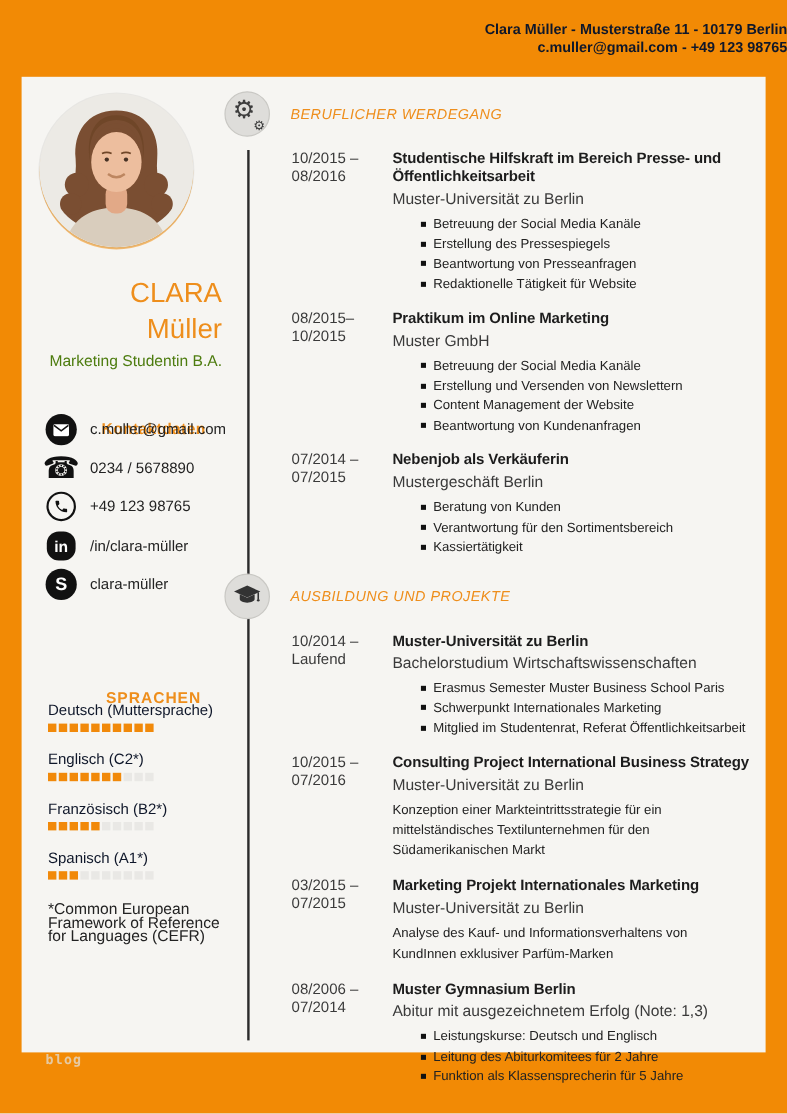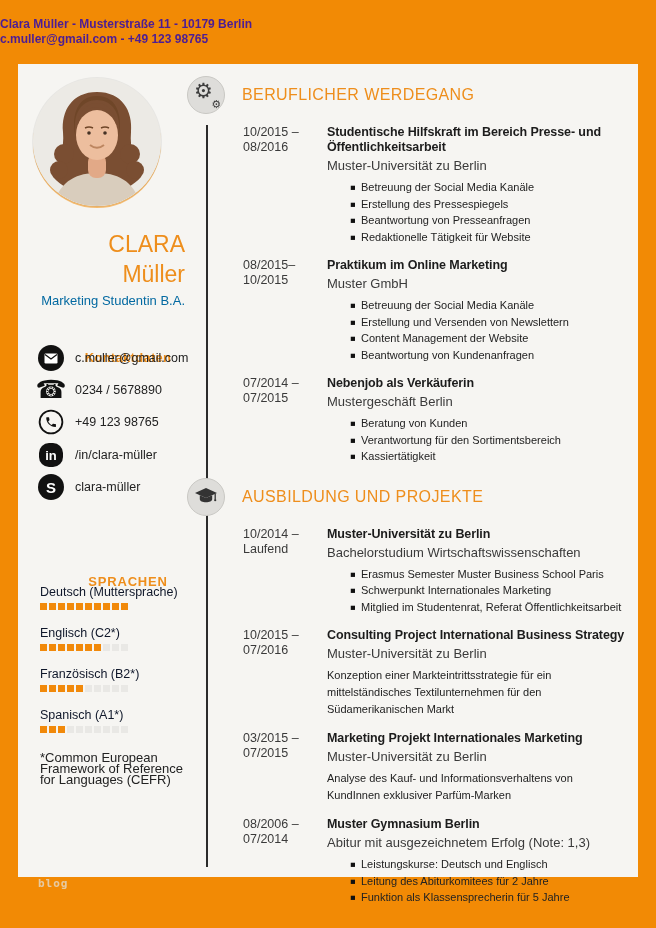--- a/index.html
+++ b/index.html
@@ -8,40 +8,40 @@
     --bg:#F6F5F2; --dark:#1C1C1C; --body:#3A3A3A;
   }
   .page {
     position:relative; width:656px; height:928px; margin:0 auto;
     background:var(--frame); overflow:hidden;
     font-family:"Liberation Sans", sans-serif; color:var(--dark);
   }
   
   .top-band {
     position:absolute; top:0; left:0; right:0; height:64px;
-    display:flex; flex-direction:column; justify-content:center; align-items:flex-start;
-    color:#4c1d95; font-weight:bold; font-size:12px; line-height:15px;
+    display:flex; flex-direction:column; justify-content:center; align-items:flex-end;
+    color:#0f172a; font-weight:bold; font-size:12px; line-height:15px;
   }
   
   .inner {
     position:absolute; top:64px; left:18px; right:18px; bottom:51px;
     background:var(--bg);
   }
   
   .sidebar { position:absolute; left:0; top:0; width:188px; height:100%; }
   .photo {
     position:absolute; left:15px; top:14px; width:128px; height:128px;
     border-radius:50%; overflow:hidden;
     box-shadow:0 0 0 1px rgba(0,0,0,.06), 0 2px 0 0 rgba(242,138,5,.55);
     background:#ECEAE5;
   }
   .photo svg { display:block; width:128px; height:128px; }
   .name-block { position:absolute; top:165px; left:0; right:21px; text-align:right; }
   .name-line { font-size:23px; line-height:30px; color:var(--accent); }
-  .profile-subtitle { font-size:13px; line-height:16px; color:#0369a1; margin-top:4px; }
+  .profile-subtitle { font-size:13px; line-height:16px; color:#4d7c0f; margin-top:4px; }
   .side-heading {
     position:absolute; left:16px; width:100%; text-align:center;
     color:var(--accent); font-size:13px; letter-spacing:.3px;
   }
   .contact-heading { top:273px; }
   .lang-heading { top:497px; letter-spacing:.8px; }
   .contact-list { position:absolute; top:281px; left:20px; right:2px; margin:0; padding:0; list-style:none; }
   .contact-row { display:flex; align-items:center; height:26px; margin-bottom:6px; }
   .contact-row:nth-child(4) { margin-top:7px; }
   .c-icon { width:26px; height:26px; flex:0 0 26px; display:flex; align-items:center; justify-content:center; }
@@ -66,21 +66,21 @@
   .section { margin:0; }
   .section + .section { margin-top:12px; }
   .sec-head { display:flex; align-items:center; margin-left:-56px; height:38px; }
   .sec-circle {
     position:relative; width:38px; height:38px; flex:0 0 38px; border-radius:50%;
     background:#DEDDDA; border:1px solid #C9C8C4; box-sizing:border-box;
     display:flex; align-items:center; justify-content:center;
   }
   .gear-big { position:absolute; left:6px; top:4px; font-size:21px; line-height:1; color:#3D3D3D; }
   .gear-small { position:absolute; right:3px; bottom:3px; font-size:11px; line-height:1; color:#3D3D3D; }
-  .sec-title { margin:0 0 0 17px; font-size:16px; font-weight:400; letter-spacing:.4px; color:var(--accent); }
+  .sec-title { margin:0 0 0 17px; font-size:12px; font-weight:400; letter-spacing:.4px; color:var(--accent);font-style:italic; }
   .entries { margin-top:11px; }
   .entry { display:flex; margin-bottom:13px; }
   .e-date { flex:0 0 84px; font-size:12.5px; line-height:15px; color:var(--body); }
   .e-body { flex:1; padding-right:10px; }
   .e-title { font-size:12.5px; font-weight:700; line-height:15px; color:var(--dark); letter-spacing:-.1px; }
   .e-org { font-size:13px; line-height:17px; color:var(--body); margin-top:2px; }
   .e-bullets { margin:5px 0 0 0; padding:0 0 0 23px; list-style:none; }
   .e-bullets li { position:relative; padding-left:11px; font-size:11px; line-height:16.5px; color:#222; }
   .e-bullets li::before {
     content:"\25AA"; position:absolute; left:0; top:0;

